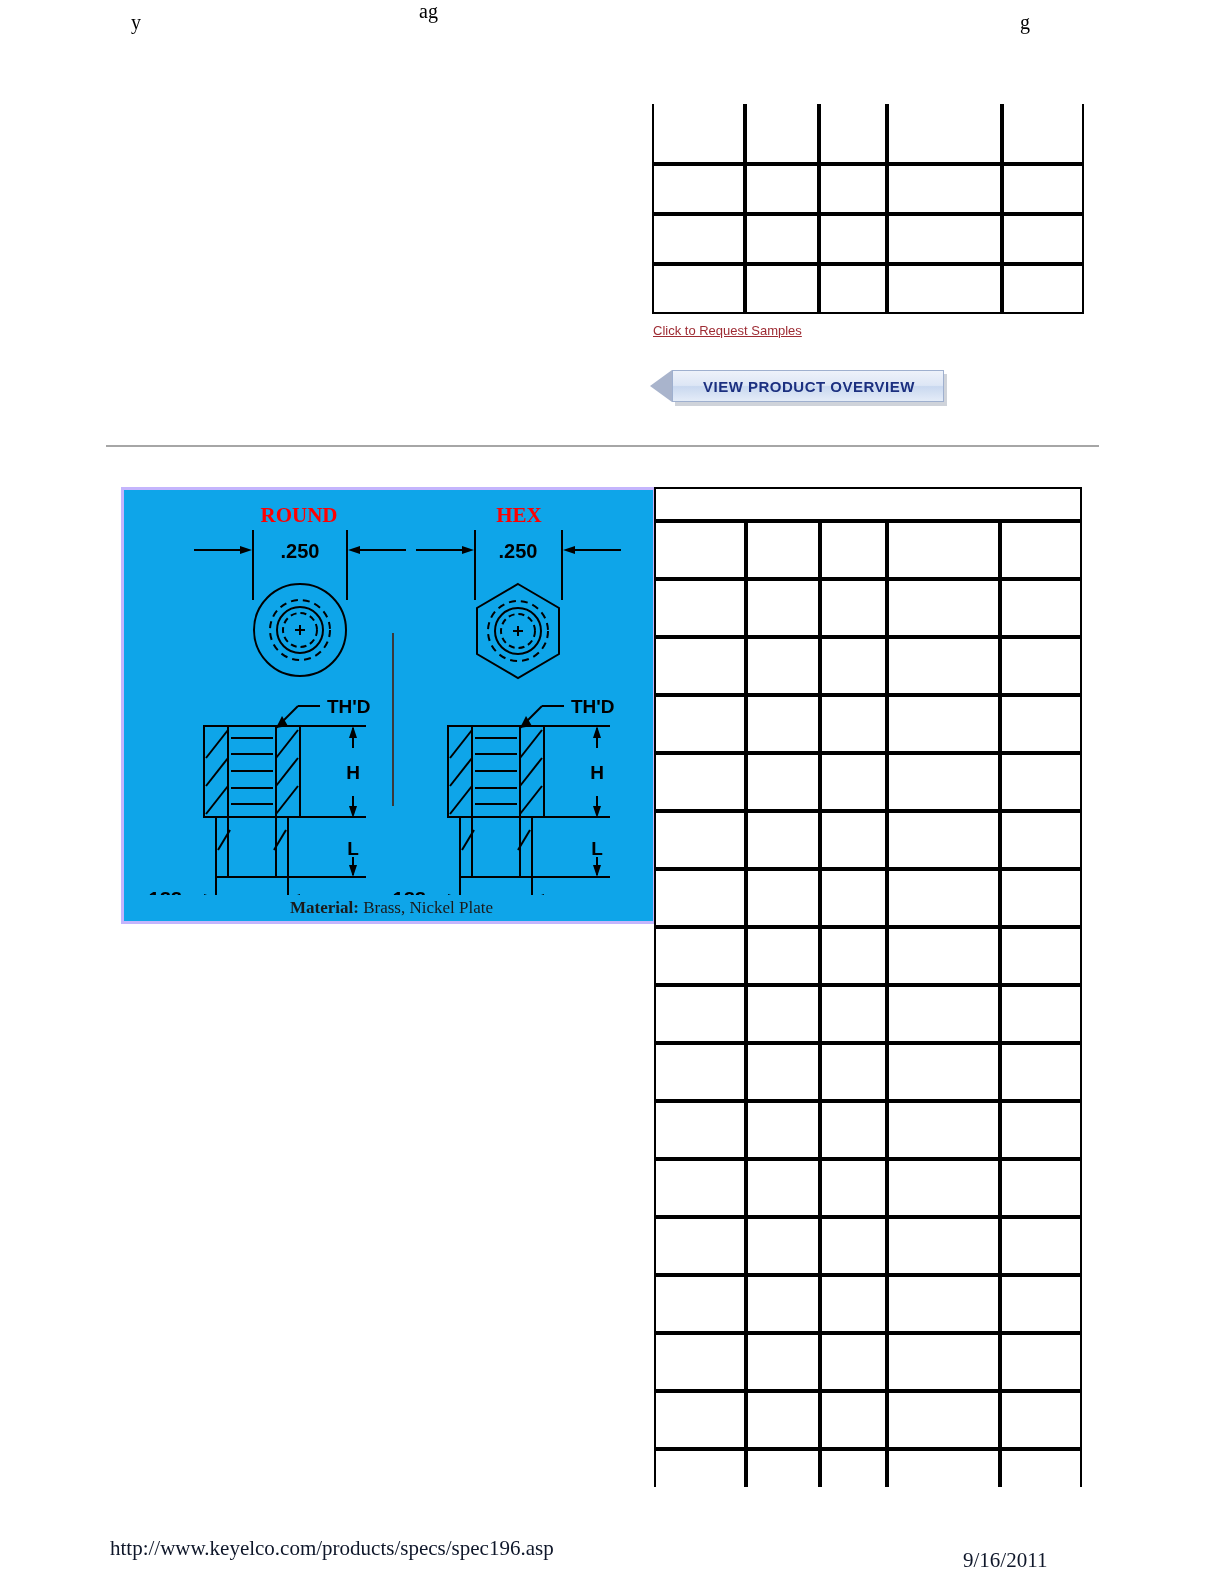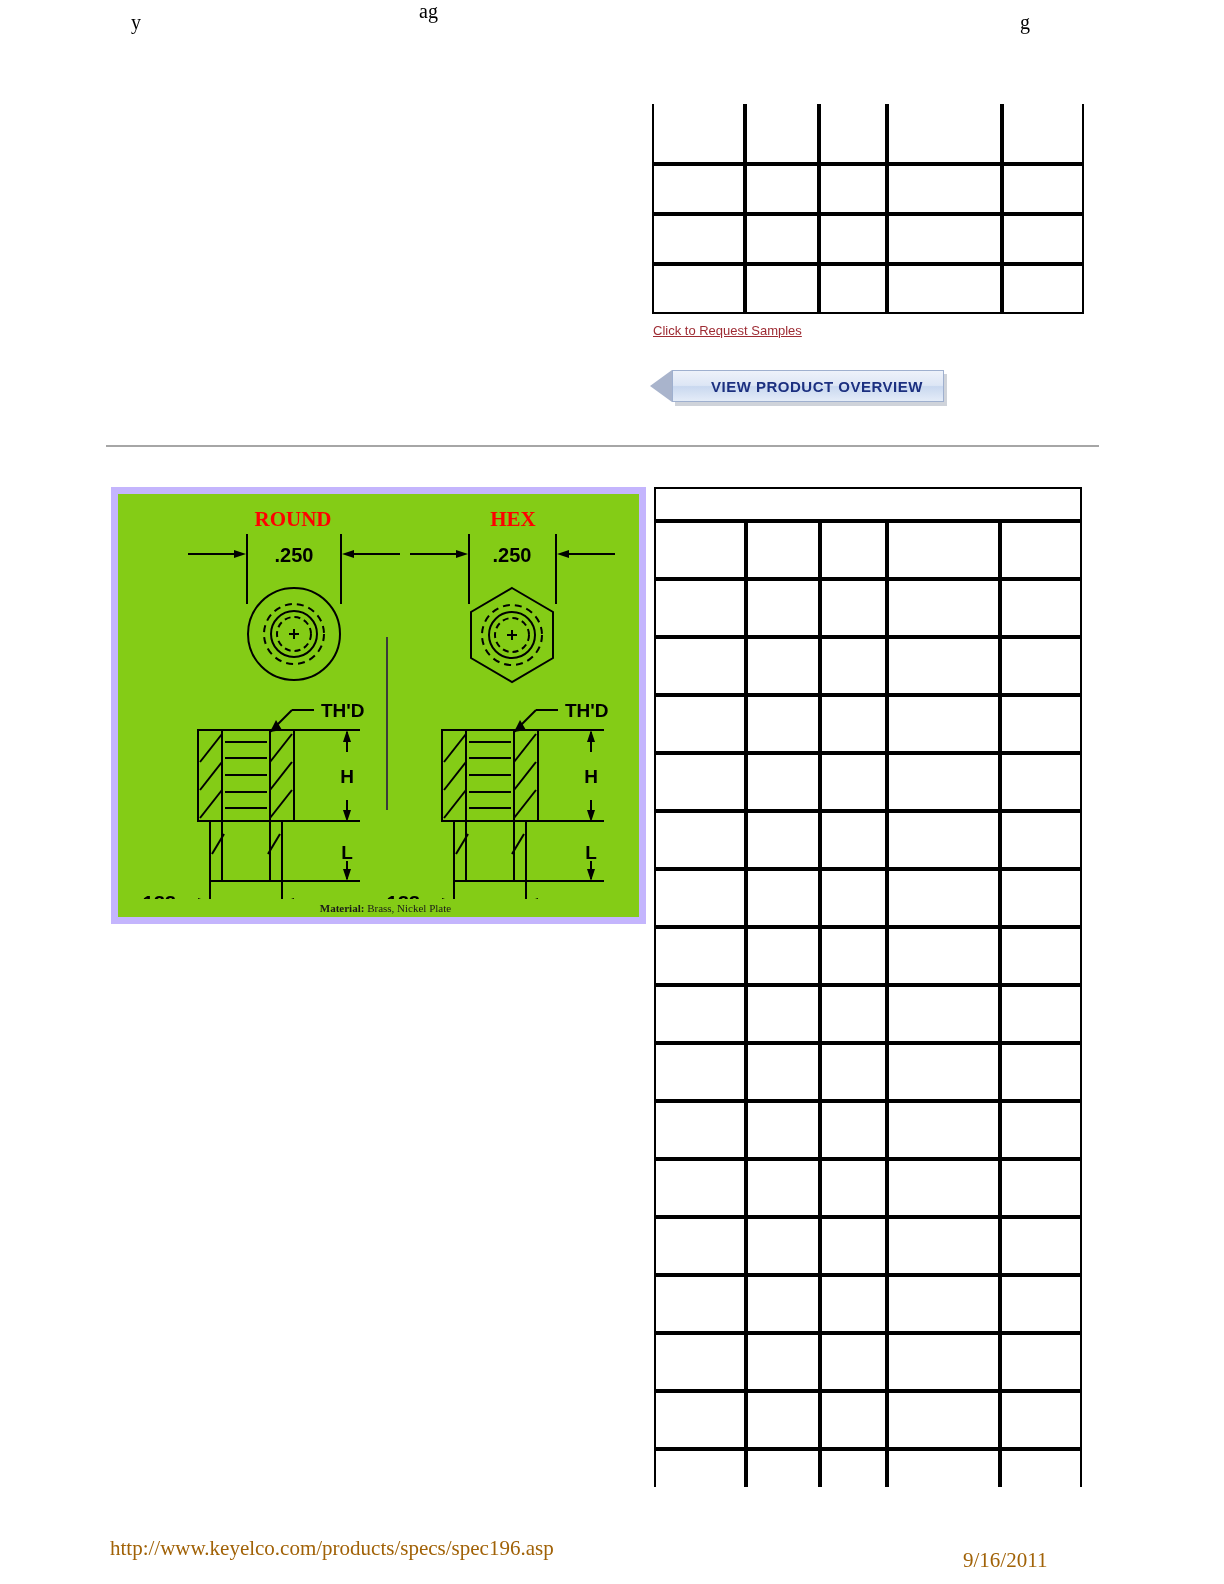--- a/index.html
+++ b/index.html
@@ -119,42 +119,41 @@
     left: 0; top: 0;
     width: 272px; height: 32px;
     line-height: 32px;
     text-align: center;
     font-family: "Liberation Sans", sans-serif;
     font-size: 15px;
     font-weight: bold;
     letter-spacing: 0.5px;
     color: #1c3080;
     white-space: nowrap;
-    padding-left: 8px;
   }
 
   
   .divider {
     position: absolute;
     left: 106px;
     top: 445px;
     width: 993px;
     height: 2px;
     background: #a6a6a6;
   }
 
   
   .drawing-box {
     position: absolute;
-    left: 111px;
+    left: 121px;
     top: 487px;
     width: 535px;
     height: 437px;
-    border: 7px solid #c4b5fd;
-    background: #84cc16;
+    border: 3px solid #c4b5fd;
+    background: #0ea5e9;
     box-sizing: border-box;
   }
   .drawing-box svg { display: block; }
   .dw-title {
     font-family: "Liberation Serif", serif;
     font-size: 21px;
     font-weight: bold;
     fill: #ff0000;
   }
   .dw-dim {
@@ -169,21 +168,21 @@
     font-weight: bold;
     fill: #000000;
   }
   .material-line {
     position: absolute;
     left: 0;
     top: 408px;
     width: 535px;
     text-align: center;
     font-family: "Liberation Serif", serif;
-    font-size: 11px;
+    font-size: 17px;
     color: #1a1a1a;
   }
   .material-line b { font-weight: bold; }
 
   
   .spec-table {
     position: absolute;
     left: 654px;
     top: 487px;
     width: 428px;
@@ -212,21 +211,21 @@
   .st-c2 { width: 74px; }
   .st-c3 { width: 66px; }
   .st-c4 { width: 114px; }
   .st-c5 { width: 82px; }
 
   
   .pg-footer span {
     position: absolute;
     font-family: "Liberation Serif", serif;
     font-size: 21px;
-    color: #a16207;
+    color: #0f172a;
     line-height: 1;
     white-space: nowrap;
   }
   .ftr-url  { left: 110px;  top: 1538px; }
   .ftr-date { left: 963px;  top: 1538px; margin-top: 12px; }
 </style>
 </head>
 <body>
 
 <div class="pg-header">

